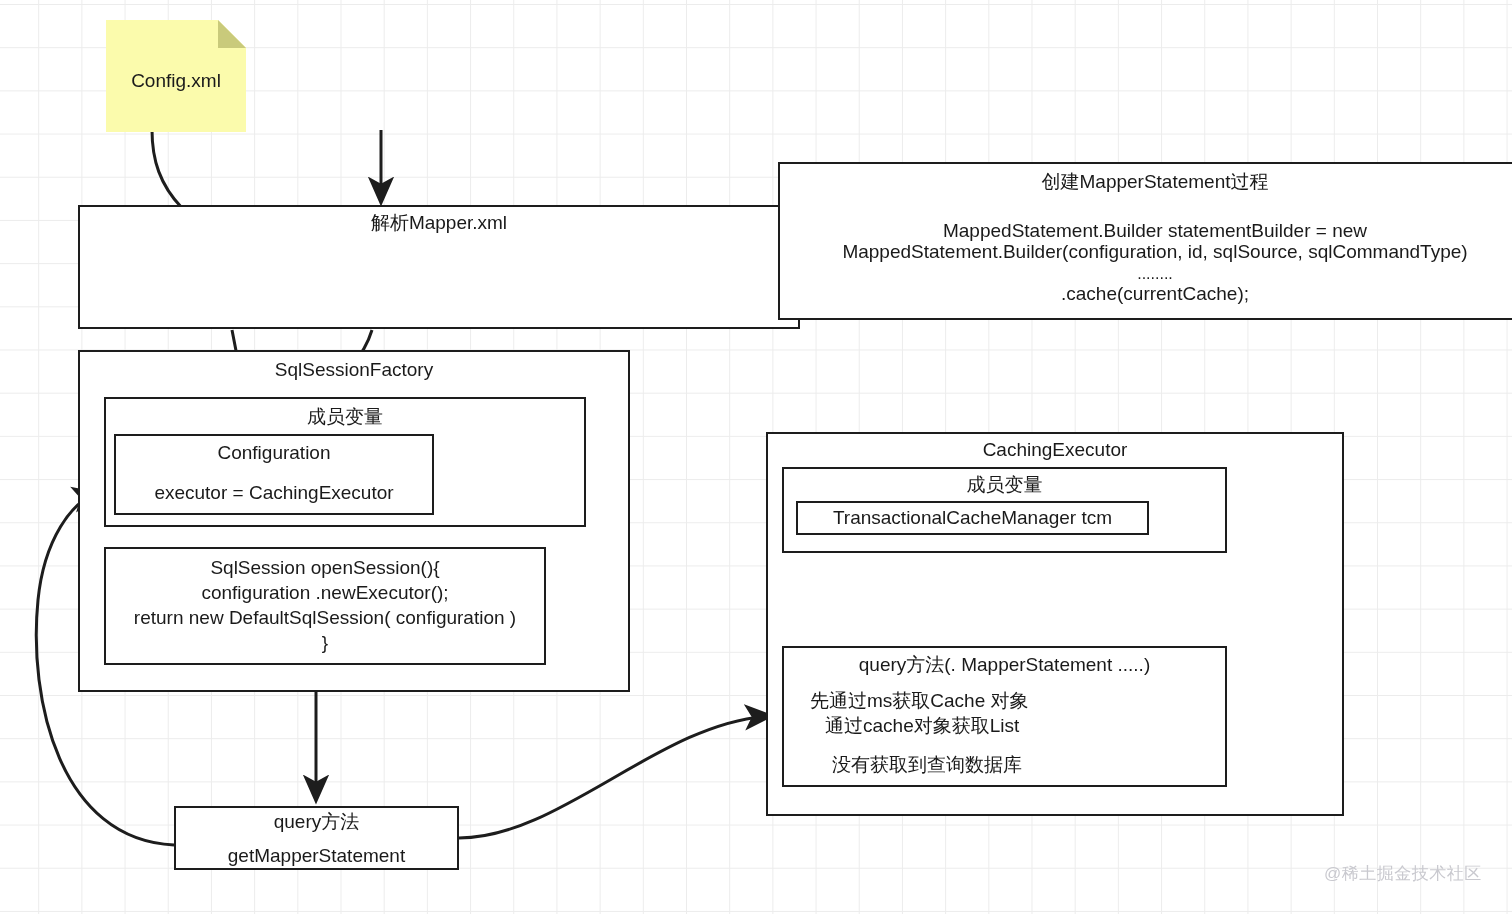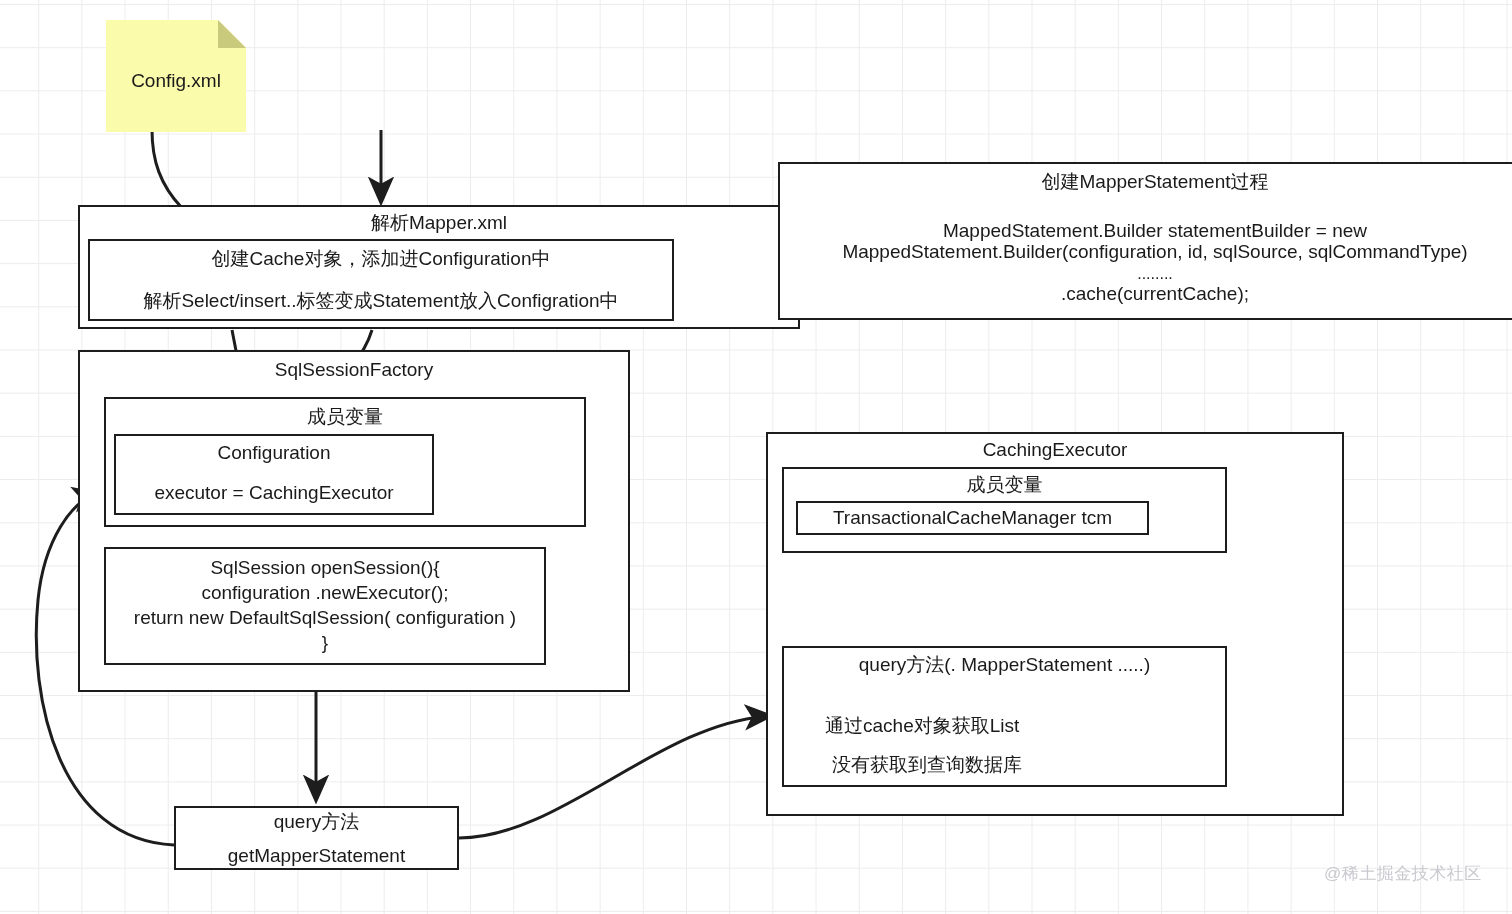--- a/index.html
+++ b/index.html
@@ -133,24 +133,20 @@
 
   <div class="note" style="left:84px; top:20px; width:140px; height:112px;margin-left:22px;">
     <div class="body"></div>
     <div class="fold"></div>
     <div class="label" style="top:50px;">Config.xml</div>
   </div>
 
 
   <div class="node" style="left:78px; top:205px; width:722px; height:124px;padding-left:28px;">
     <div class="title" style="top:4px;">解析Mapper.xml</div>
-    <div class="node" style="left:8px; top:32px; width:586px; height:82px;">
-      <div class="title" style="top:6px;">创建Cache对象，添加进Configuration中</div>
-      <div class="title" style="top:48px;">解析Select/insert..标签变成Statement放入Configration中</div>
-    </div>
   </div>
 
   <div class="node" style="left:778px; top:162px; width:754px; height:158px;">
     <div class="title" style="top:6px;">创建MapperStatement过程</div>
     <div class="title" style="top:55px;">MappedStatement.Builder statementBuilder = new</div>
     <div class="title" style="top:76px;">MappedStatement.Builder(configuration, id, sqlSource, sqlCommandType)</div>
     <div class="title" style="top:98px; font-size:16px;">........</div>
     <div class="title" style="top:118px;">.cache(currentCache);</div>
   </div>
 
@@ -184,20 +180,21 @@
 
     <div class="node" style="left:14px; top:33px; width:445px; height:86px;">
       <div class="title" style="top:4px;">成员变量</div>
       <div class="node" style="left:12px; top:32px; width:353px; height:34px;">
         <div class="title" style="top:3px;">TransactionalCacheManager tcm</div>
       </div>
     </div>
 
     <div class="node" style="left:14px; top:212px; width:445px; height:141px;">
       <div class="title" style="top:5px;">query方法(. MapperStatement  .....)</div>
+      <div class="lines left-ish" style="top:40px; padding-left:26px; line-height:25px;">先通过ms获取Cache 对象</div>
       <div class="lines left-ish" style="top:65px; padding-left:41px; line-height:25px;">通过cache对象获取List</div>
       <div class="lines left-ish" style="top:104px; padding-left:48px; line-height:25px;">没有获取到查询数据库</div>
     </div>
   </div>
 
   <div class="watermark" style="left:1324px; top:862px;">@稀土掘金技术社区</div>
 
 </div>
 
 </body></html>

